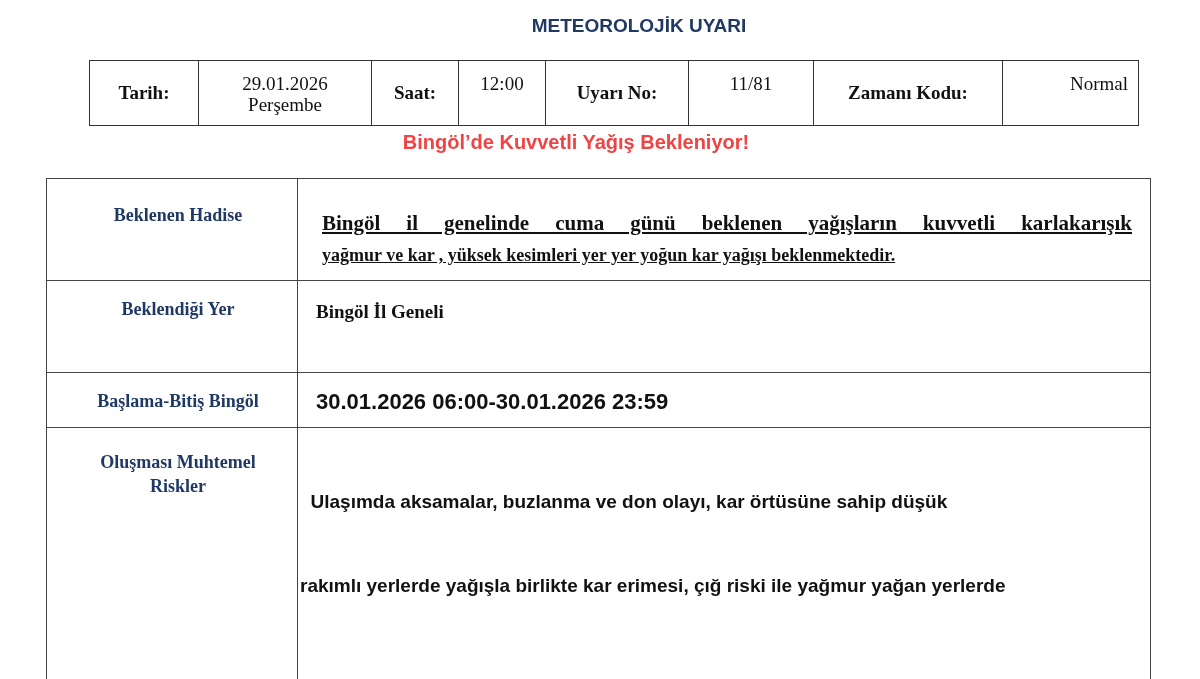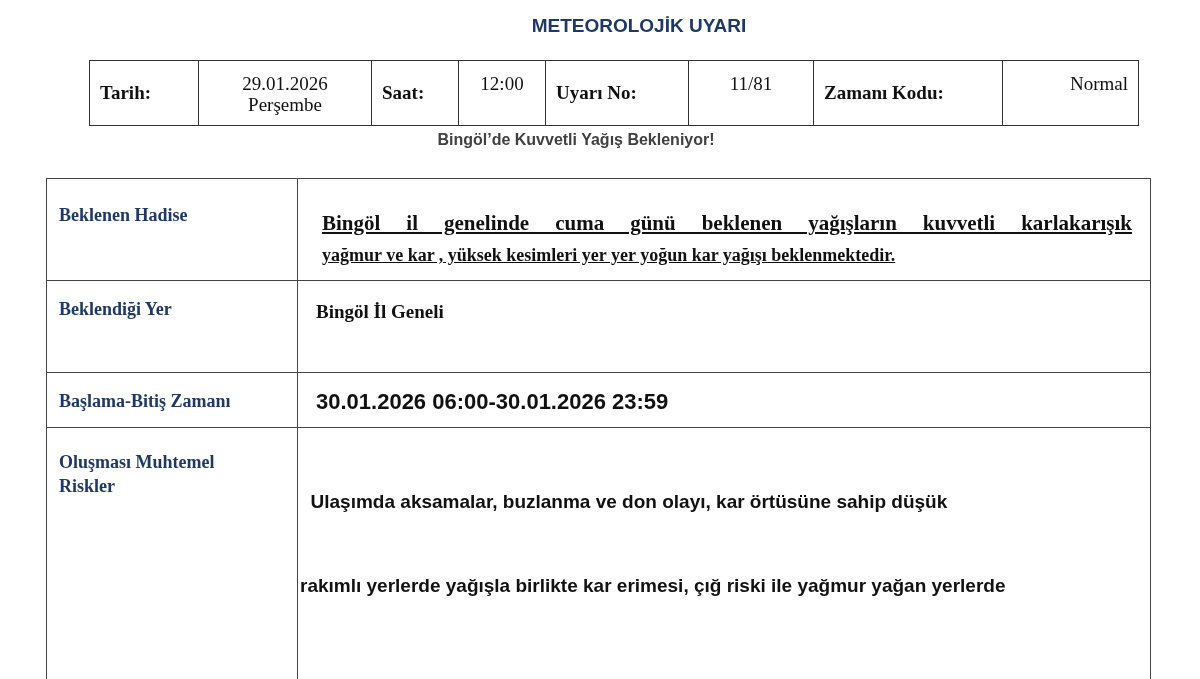--- a/index.html
+++ b/index.html
@@ -16,43 +16,44 @@
     font-weight: bold; font-size: 19px; color: #1f3864;
     letter-spacing: 0px;
   }
   table.meta {
     position: absolute; left: 89px; top: 60px;
     width: 1050px; height: 66px;
     border-collapse: collapse;
   }
   table.meta td {
     border: 1.5px solid #333;
-    font-size: 19px; vertical-align: middle; padding: 0 10px;
+    font-size: 19px; vertical-align: middle; padding: 0 10px; text-align: center;
   }
   table.meta td.lbl { font-weight: bold; }
   table.meta td.val { text-align: center; vertical-align: top; padding-top: 12px; }
   .headline {
     position: absolute; left: 0; width: 1152px; top: 131px;
     text-align: center;
     font-family: "Liberation Sans", sans-serif;
-    font-weight: bold; font-size: 16px; color: #404040;
+    font-weight: bold; font-size: 20px; color: #ef4444;
   }
   table.main {
     position: absolute; left: 46px; top: 178px;
     width: 1105px;
     border-collapse: collapse;
   }
   table.main td {
     border: 1.5px solid #444;
     vertical-align: top;
   }
   table.main td.k {
     width: 238px;
     color: #1f3864; font-weight: bold; font-size: 18px;
     padding: 0 0 0 12px;
+    text-align: center;
   }
   table.main td.v { padding: 0 0 0 18px; font-weight: bold; }
   .serif-v { font-family: "Liberation Serif", serif; font-size: 19px; }
   .sans-v { font-family: "Liberation Sans", sans-serif; font-size: 19px; }
 </style>
 </head>
 <body>
 
 <div class="doc-title">METEOROLOJİK UYARI</div>
 
@@ -83,21 +84,21 @@
     <td class="v serif-v" style="padding:28px 18px 0 24px; line-height:32px;text-decoration:underline;">
       <div style="font-size:21px; text-align:justify; text-align-last:justify;">Bingöl il genelinde cuma  günü beklenen yağışların   kuvvetli  karlakarışık</div>
       <div style="font-size:18px;">yağmur ve kar ,  yüksek kesimleri  yer yer yoğun kar yağışı  beklenmektedir.</div>
     </td>
   </tr>
   <tr style="height:92px">
     <td class="k" style="padding-top:18px">Beklendiği Yer</td>
     <td class="v serif-v" style="padding-top:20px">Bingöl İl Geneli</td>
   </tr>
   <tr style="height:55px">
-    <td class="k" style="padding-top:18px">Başlama-Bitiş Zamanı</td>
+    <td class="k" style="padding-top:18px">Başlama-Bitiş Bingöl</td>
     <td class="v sans-v" style="padding-top:16px; font-size:22px;">30.01.2026 06:00-30.01.2026 23:59</td>
   </tr>
   <tr style="height:95px">
     <td class="k" style="padding-top:22px; line-height:24px;">
       <div>Oluşması Muhtemel</div>
       <div>Riskler</div>
     </td>
     <td class="v sans-v" style="padding:4px 0 0 2px; line-height:28px; white-space:pre; font-size:19px;">
       <div>  Ulaşımda aksamalar, buzlanma ve don olayı, kar örtüsüne sahip düşük</div>
       <div>rakımlı yerlerde yağışla birlikte kar erimesi, çığ riski ile yağmur yağan yerlerde</div>

